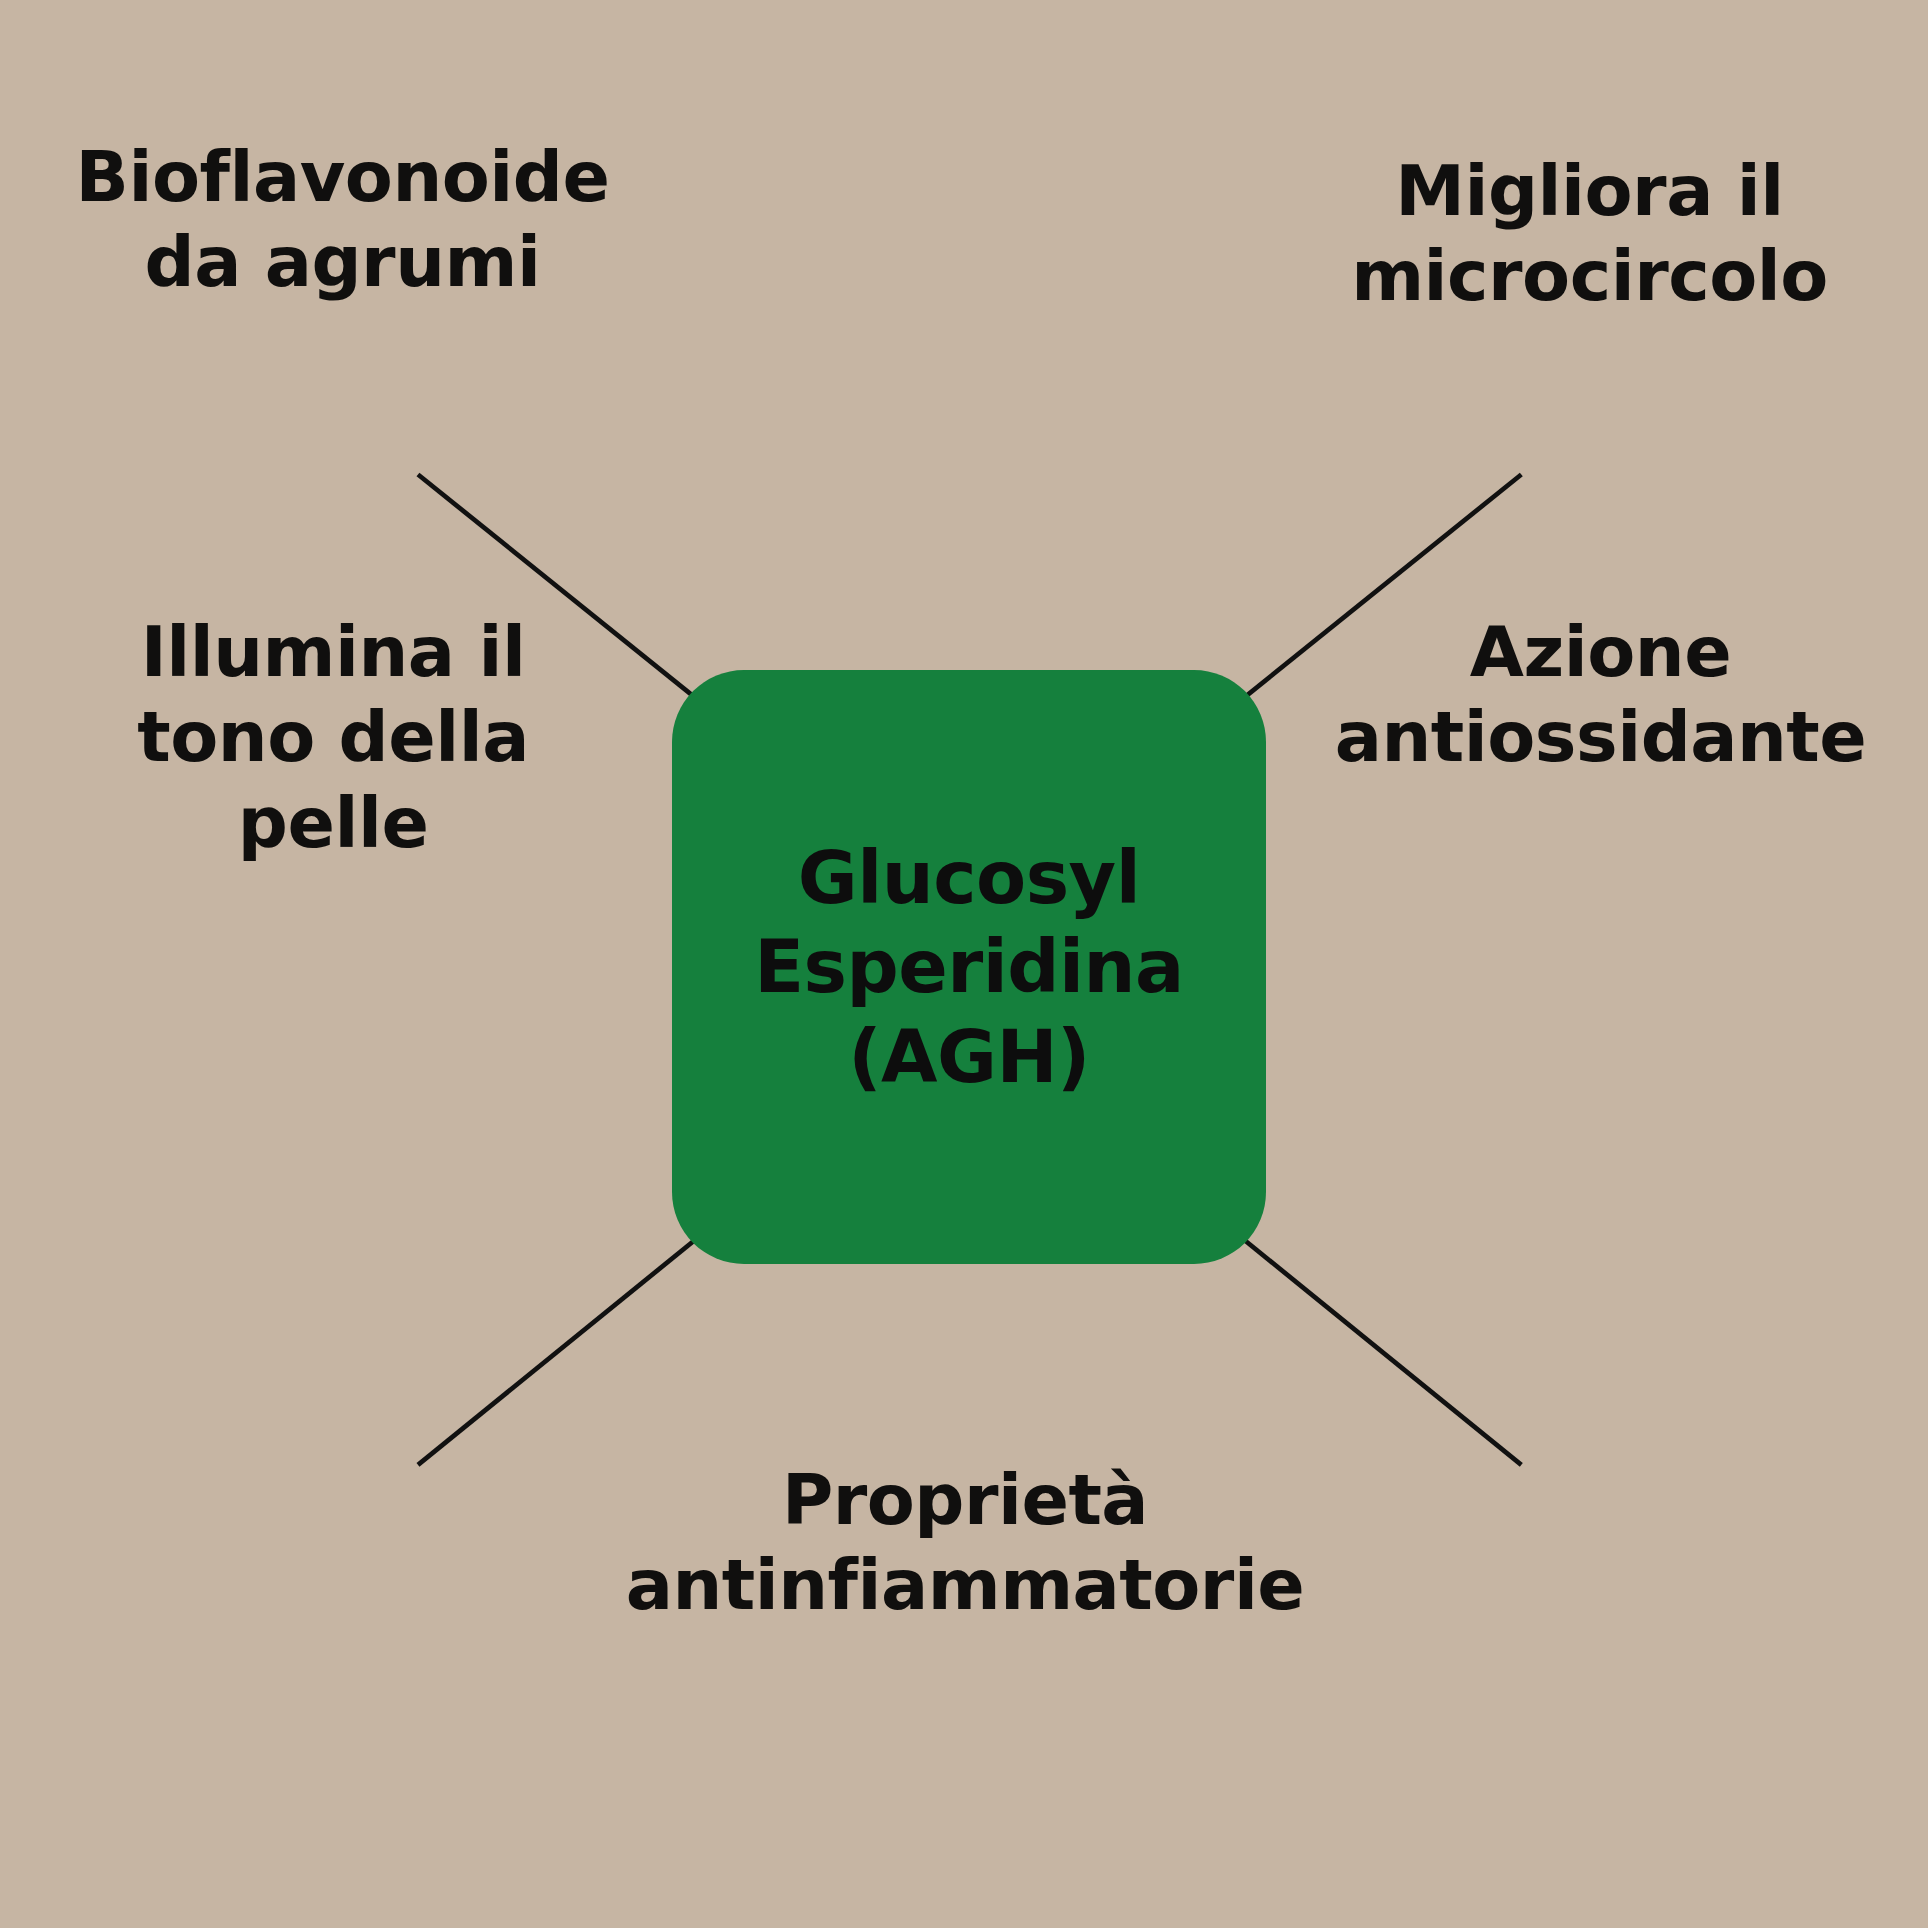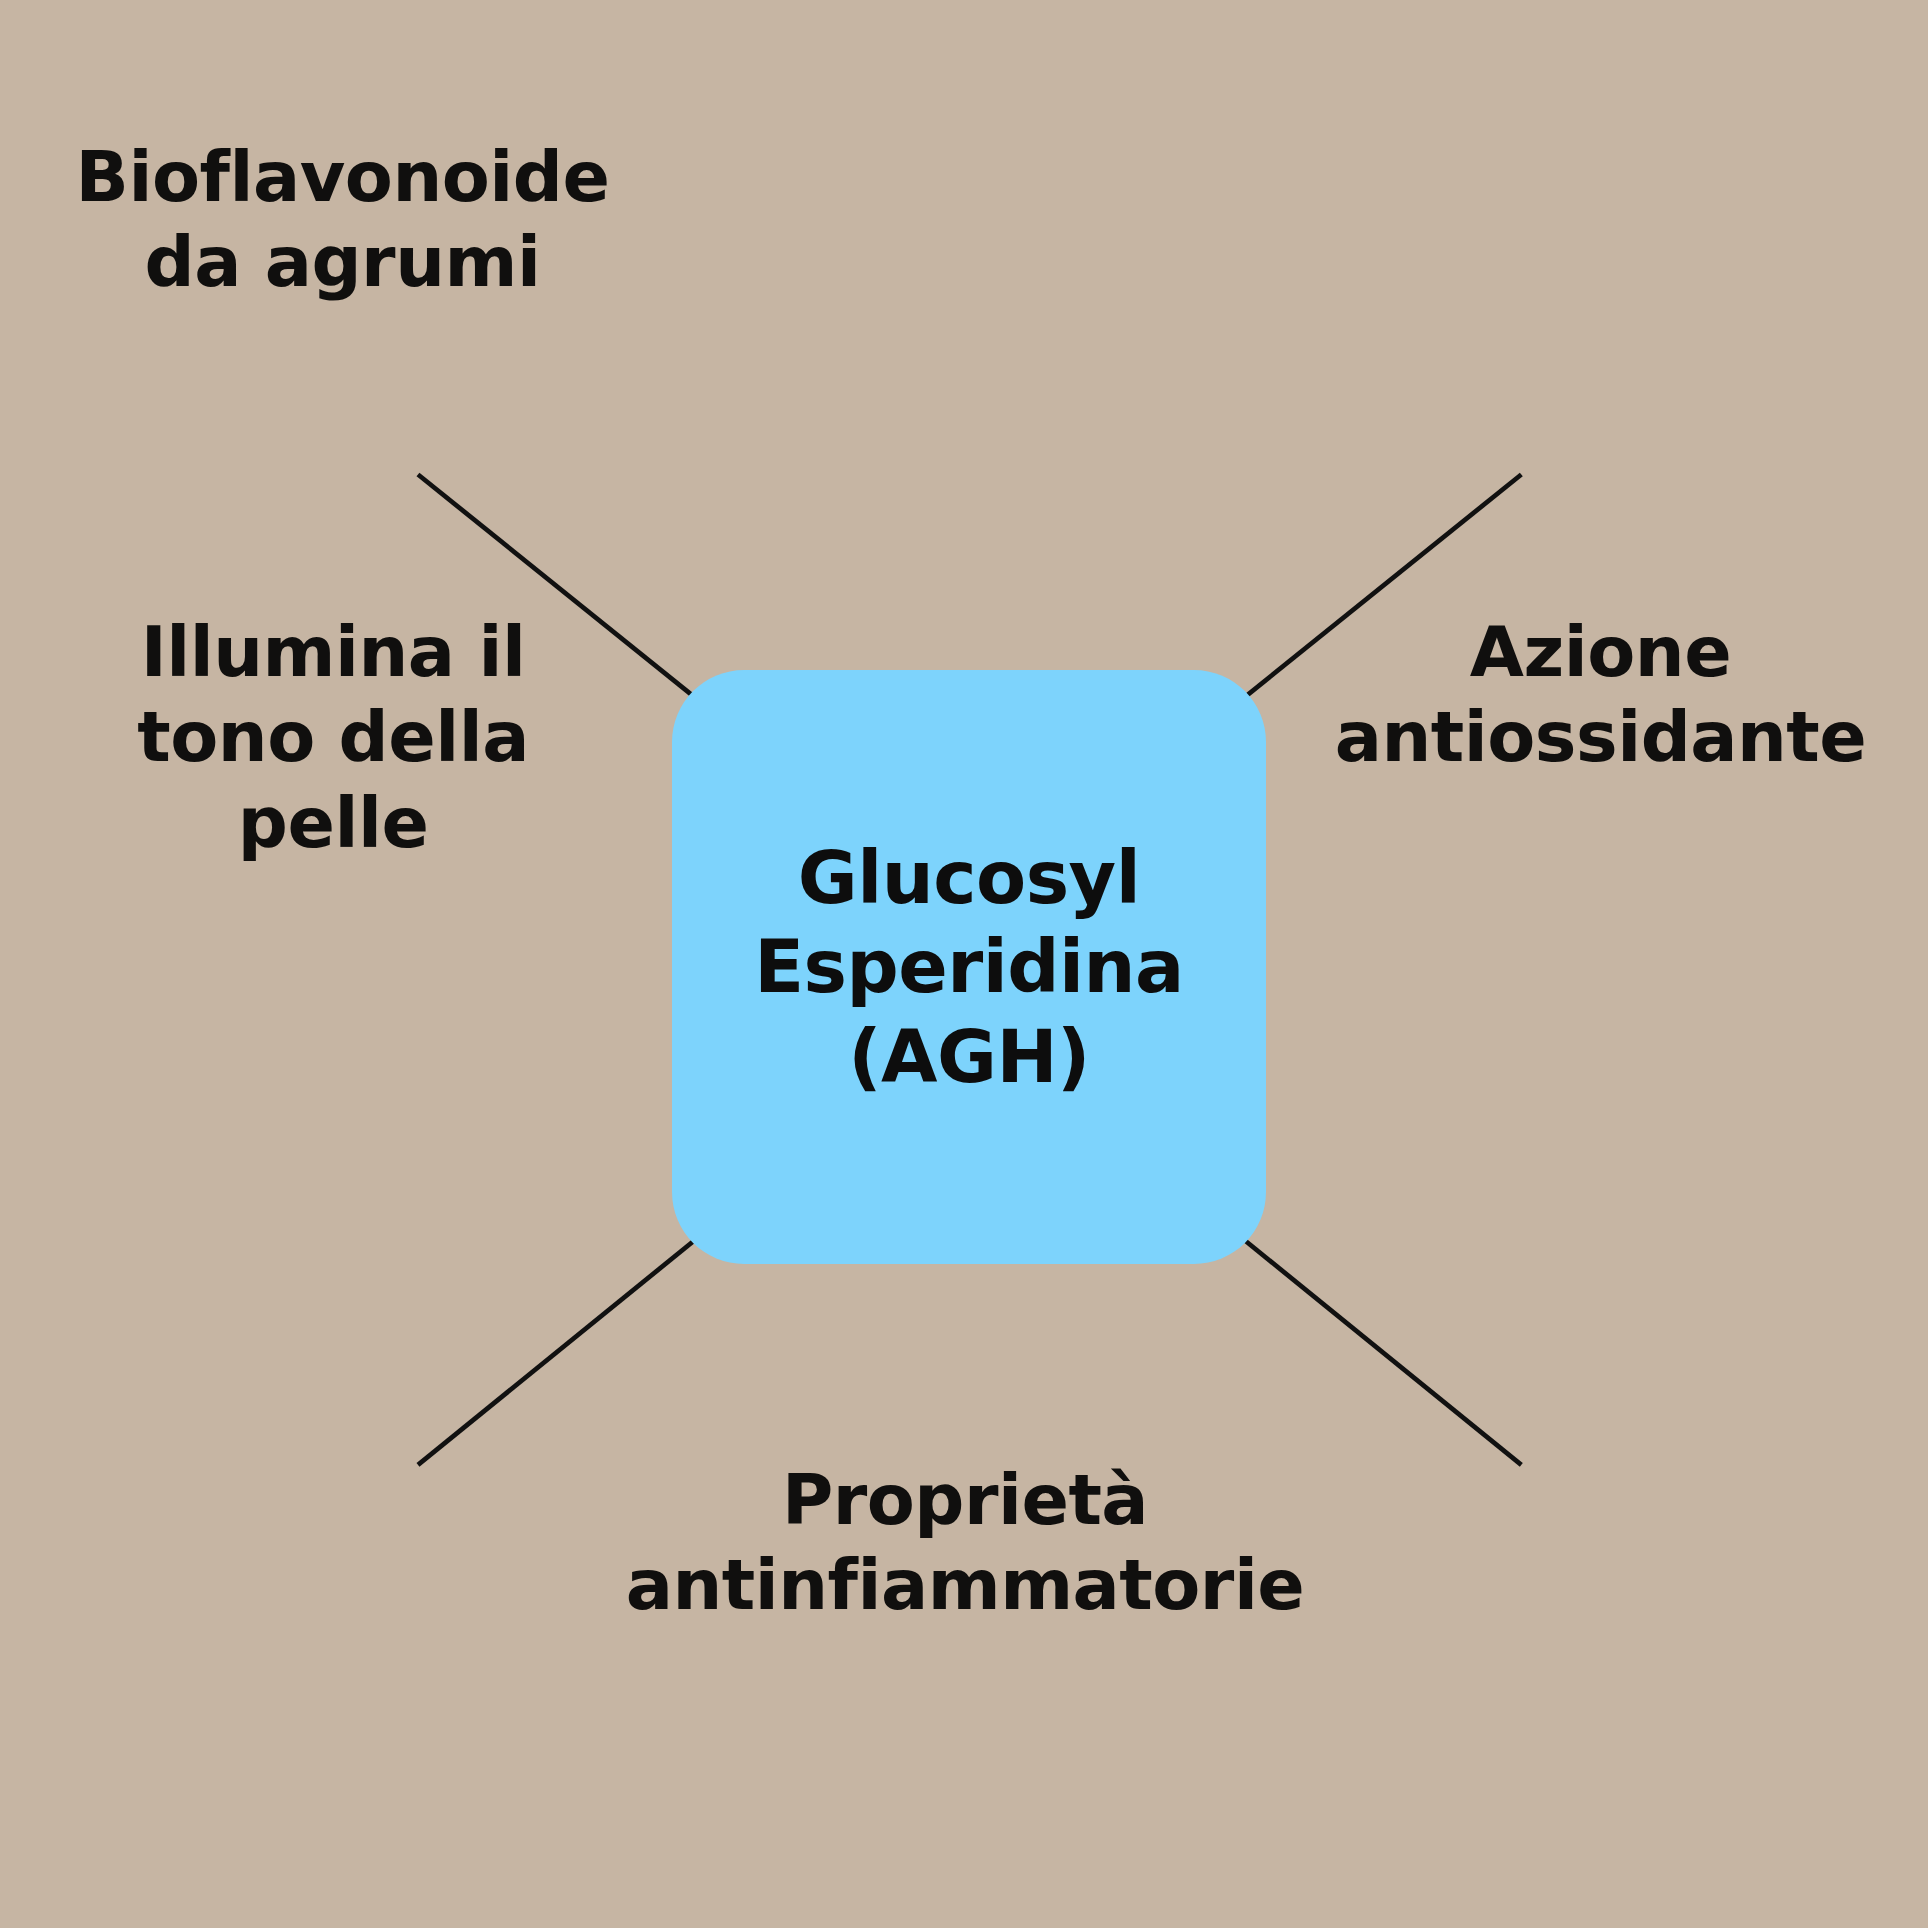--- a/index.html
+++ b/index.html
@@ -78,29 +78,31 @@
 
 <div id="infographic" style="background: rgb(198, 181, 163);">
 
   <svg id="connectors" viewBox="0 0 2048 2048" xmlns="http://www.w3.org/2000/svg">
     <line x1="444" y1="504" x2="747" y2="748" stroke="#111111" stroke-width="5"></line>
     <line x1="1616" y1="504" x2="1313" y2="748" stroke="#111111" stroke-width="5"></line>
     <line x1="444" y1="1556" x2="747" y2="1310" stroke="#111111" stroke-width="5"></line>
     <line x1="1616" y1="1556" x2="1313" y2="1310" stroke="#111111" stroke-width="5"></line>
   </svg>
 
-  <div id="center-node" style="background: #7dd3fc;">
+  <div id="center-node" style="background: #15803d;">
     <div class="ctitle" style="color: rgb(13, 13, 13);">Glucosyl
 Esperidina
 (AGH)</div>
   </div>
 
   <div class="spoke-label" id="label-top-left">Bioflavonoide
 da agrumi</div>
 
+  <div class="spoke-label" id="label-top-right">Migliora il
+microcircolo</div>
 
   <div class="spoke-label" id="label-left">Illumina il
 tono della
 pelle</div>
 
   <div class="spoke-label" id="label-right">Azione
 antiossidante</div>
 
   <div class="spoke-label" id="label-bottom">Proprietà
 antinfiammatorie</div>

